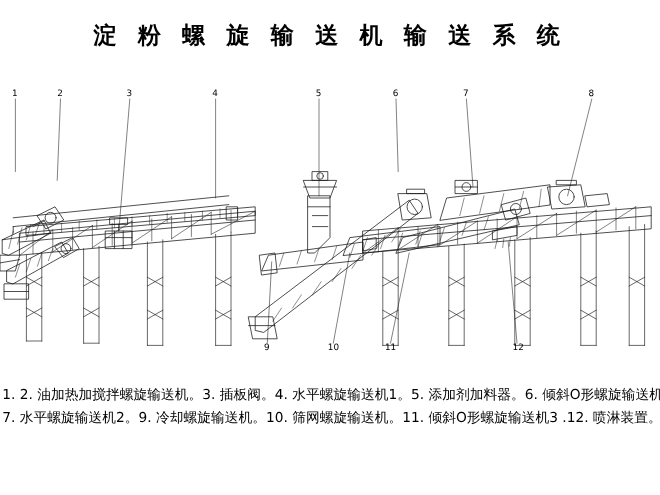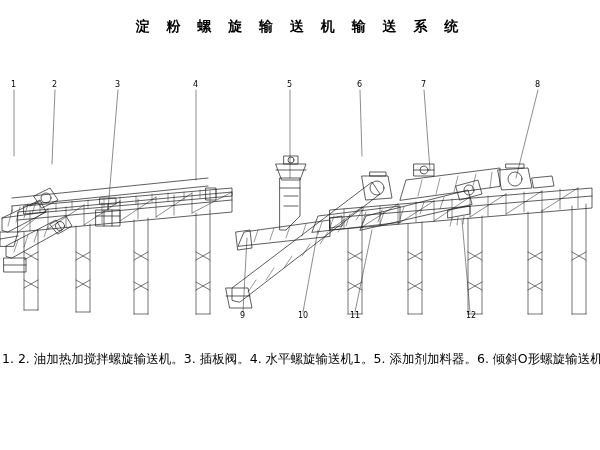--- a/index.html
+++ b/index.html
@@ -19,21 +19,21 @@
     width: 600px;
     height: 450px;
     background: #ffffff;
   }
   .title {
     position: absolute;
     top: 18px;
     left: 0;
     width: 600px;
     text-align: center;
-    font-size: 14px;
+    font-size: 21px;
     font-weight: bold;
     letter-spacing: 6px;
     color: #000000;
     font-family: "DejaVu Sans", "Liberation Sans", sans-serif;
   }
   .drawing {
     position: absolute;
     top: 60px;
     left: 0;
     width: 600px;
@@ -261,15 +261,16 @@
         <text class="leader-num" x="240" y="258">9</text>
         <text class="leader-num" x="298" y="258">10</text>
         <text class="leader-num" x="350" y="258">11</text>
         <text class="leader-num" x="466" y="258">12</text>
       </g>
     </svg>
   </div>
 
   <div class="caption">
     <div class="caption-line">1. 2. 油加热加搅拌螺旋输送机。3. 插板阀。4. 水平螺旋输送机1。5. 添加剂加料器。6. 倾斜O形螺旋输送机2。</div>
+    <div class="caption-line">7. 水平螺旋输送机2。9. 冷却螺旋输送机。10. 筛网螺旋输送机。11. 倾斜O形螺旋输送机3 .12. 喷淋装置。</div>
   </div>
 
 </div>
 
 </body></html>

